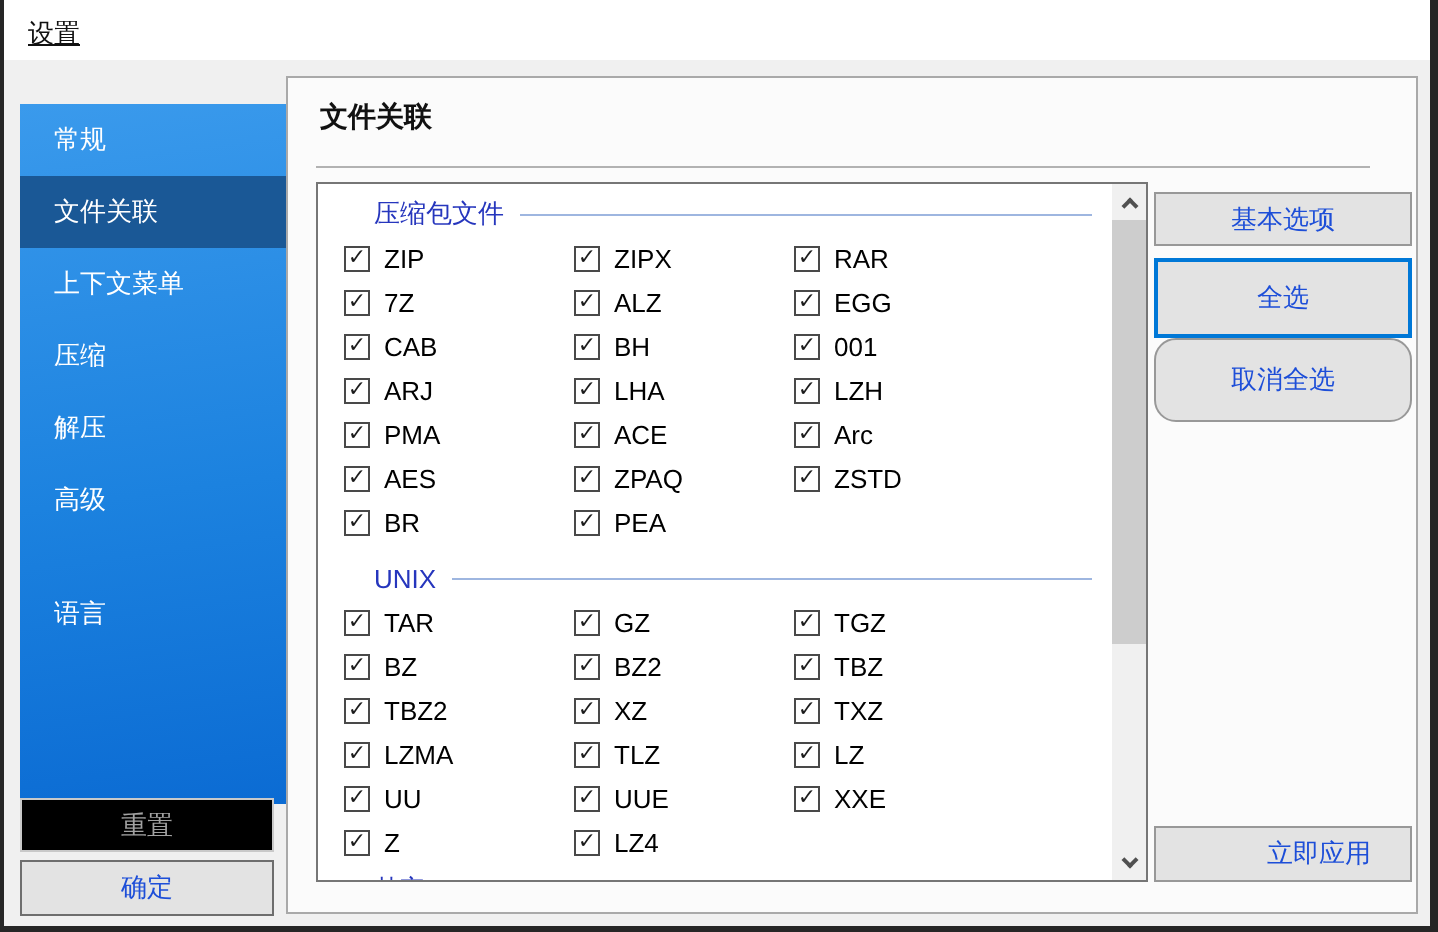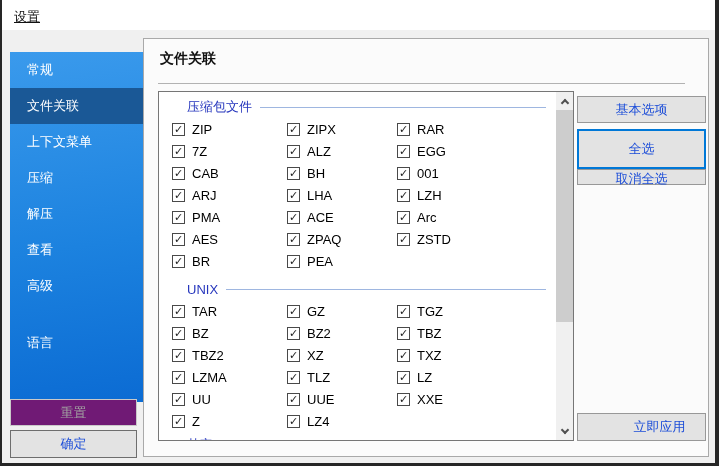--- a/index.html
+++ b/index.html
@@ -16,21 +16,21 @@
   
   .sidebar {position:absolute; left:8px; top:40px; width:146px; height:350px;
     background:linear-gradient(172deg, #3a9aec 0%, #1c82df 55%, #0b6bd3 100%);margin-top:12px;}
   .side-item {height:36px; line-height:36px; padding-left:17px; color:#fff; font-size:13px; cursor:default;}
   .side-item.selected {background:#1a5896;}
   .side-item.gap {margin-top:21px;}
 
   .btn {background:#e3e3e3; border:1px solid #989898; font-size:13px; color:#1d4ed8;
     font-family:inherit; padding:0; cursor:default;}
   .btn-reset {position:absolute; left:8px; top:399px; width:127px; height:27px;
-    background:#701a75; color:#a2a2a2; border-color:#c9c9c9;}
+    background:#000000; color:#a2a2a2; border-color:#c9c9c9;}
   .btn-ok {position:absolute; left:8px; top:430px; width:127px; height:28px; border-color:#6e6e6e;}
 
   
   .panel {position:absolute; left:141px; top:38px; width:566px; height:419px;
     background:#fbfbfb; border:1px solid #a9a9a9;}
   .panel-header {position:absolute; left:16px; top:11px; font-size:14px; font-weight:bold; color:#111;}
   .panel-link {position:absolute; right:18px; top:13px; font-size:13px; color:#2323cb; cursor:pointer;}
   .sep {position:absolute; left:14px; top:44px; width:527px; height:1px; background:#b2b2b2;}
 
   
@@ -58,38 +58,37 @@
   .chev-up {width:6px; height:6px; border-left:2px solid #505050; border-top:2px solid #505050;
     transform:translateY(2px) rotate(45deg);}
   .chev-down {width:6px; height:6px; border-right:2px solid #505050; border-bottom:2px solid #505050;
     transform:translateY(-2px) rotate(45deg);}
   .sb-thumb {position:absolute; left:0; top:18px; width:17px; height:212px; background:#cdcdcd;}
 
   
   .side-btn {position:absolute; left:433px; width:129px; height:27px;}
   .side-btn.b0 {top:57px;}
   .side-btn.b1 {top:90px; height:40px; border:2px solid #0078d7;}
-  .side-btn.b2 {top:130px; height:16px;}
+  .side-btn.b2 {top:130px; height:42px;border-radius:11px;}
   .btn-apply {position:absolute; left:433px; top:374px; width:129px; height:28px;padding-left:36px;}
 </style>
 </head>
 <body>
 
 <div class="window">
   <div class="titlebar">
     <span class="title">设置</span>
   </div>
 
   <div class="sidebar">
       <div class="side-item">常规</div>
       <div class="side-item selected">文件关联</div>
       <div class="side-item">上下文菜单</div>
       <div class="side-item">压缩</div>
       <div class="side-item">解压</div>
-      <div class="side-item">查看</div>
       <div class="side-item">高级</div>
       <div class="side-item gap">语言</div>
     </div>
 
   <button class="btn btn-reset" disabled="">重置</button>
   <button class="btn btn-ok">确定</button>
 
   <div class="panel">
     <div class="panel-header">文件关联</div>
     <div class="sep"></div>

